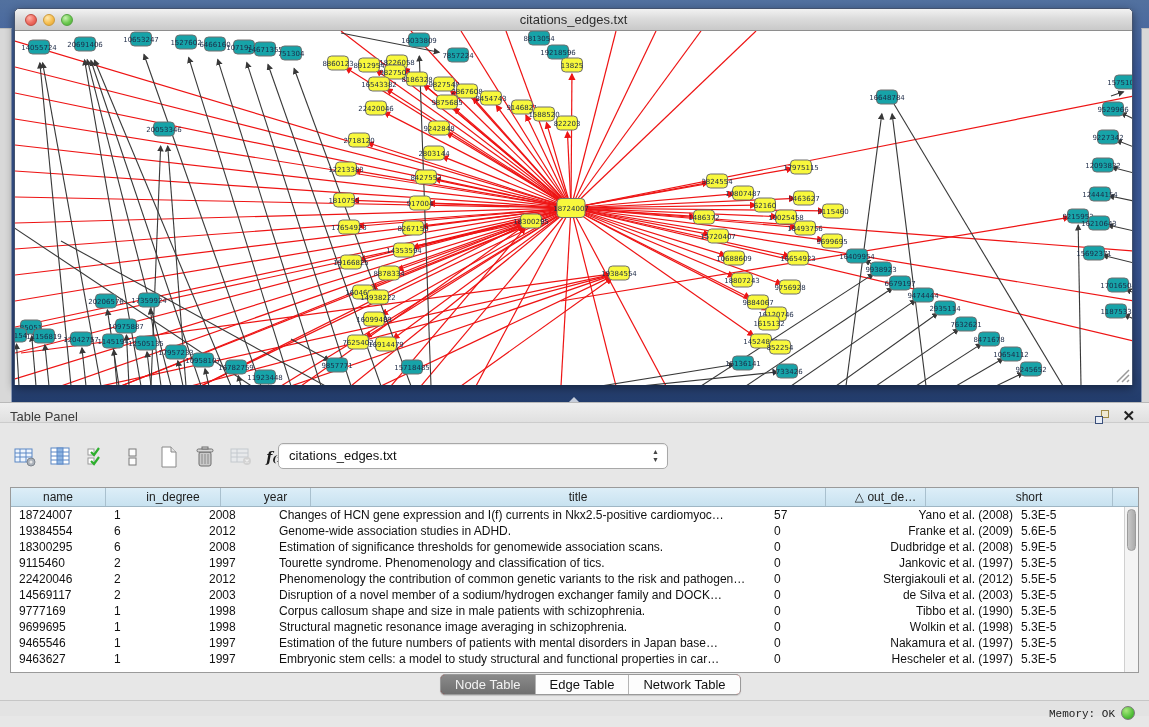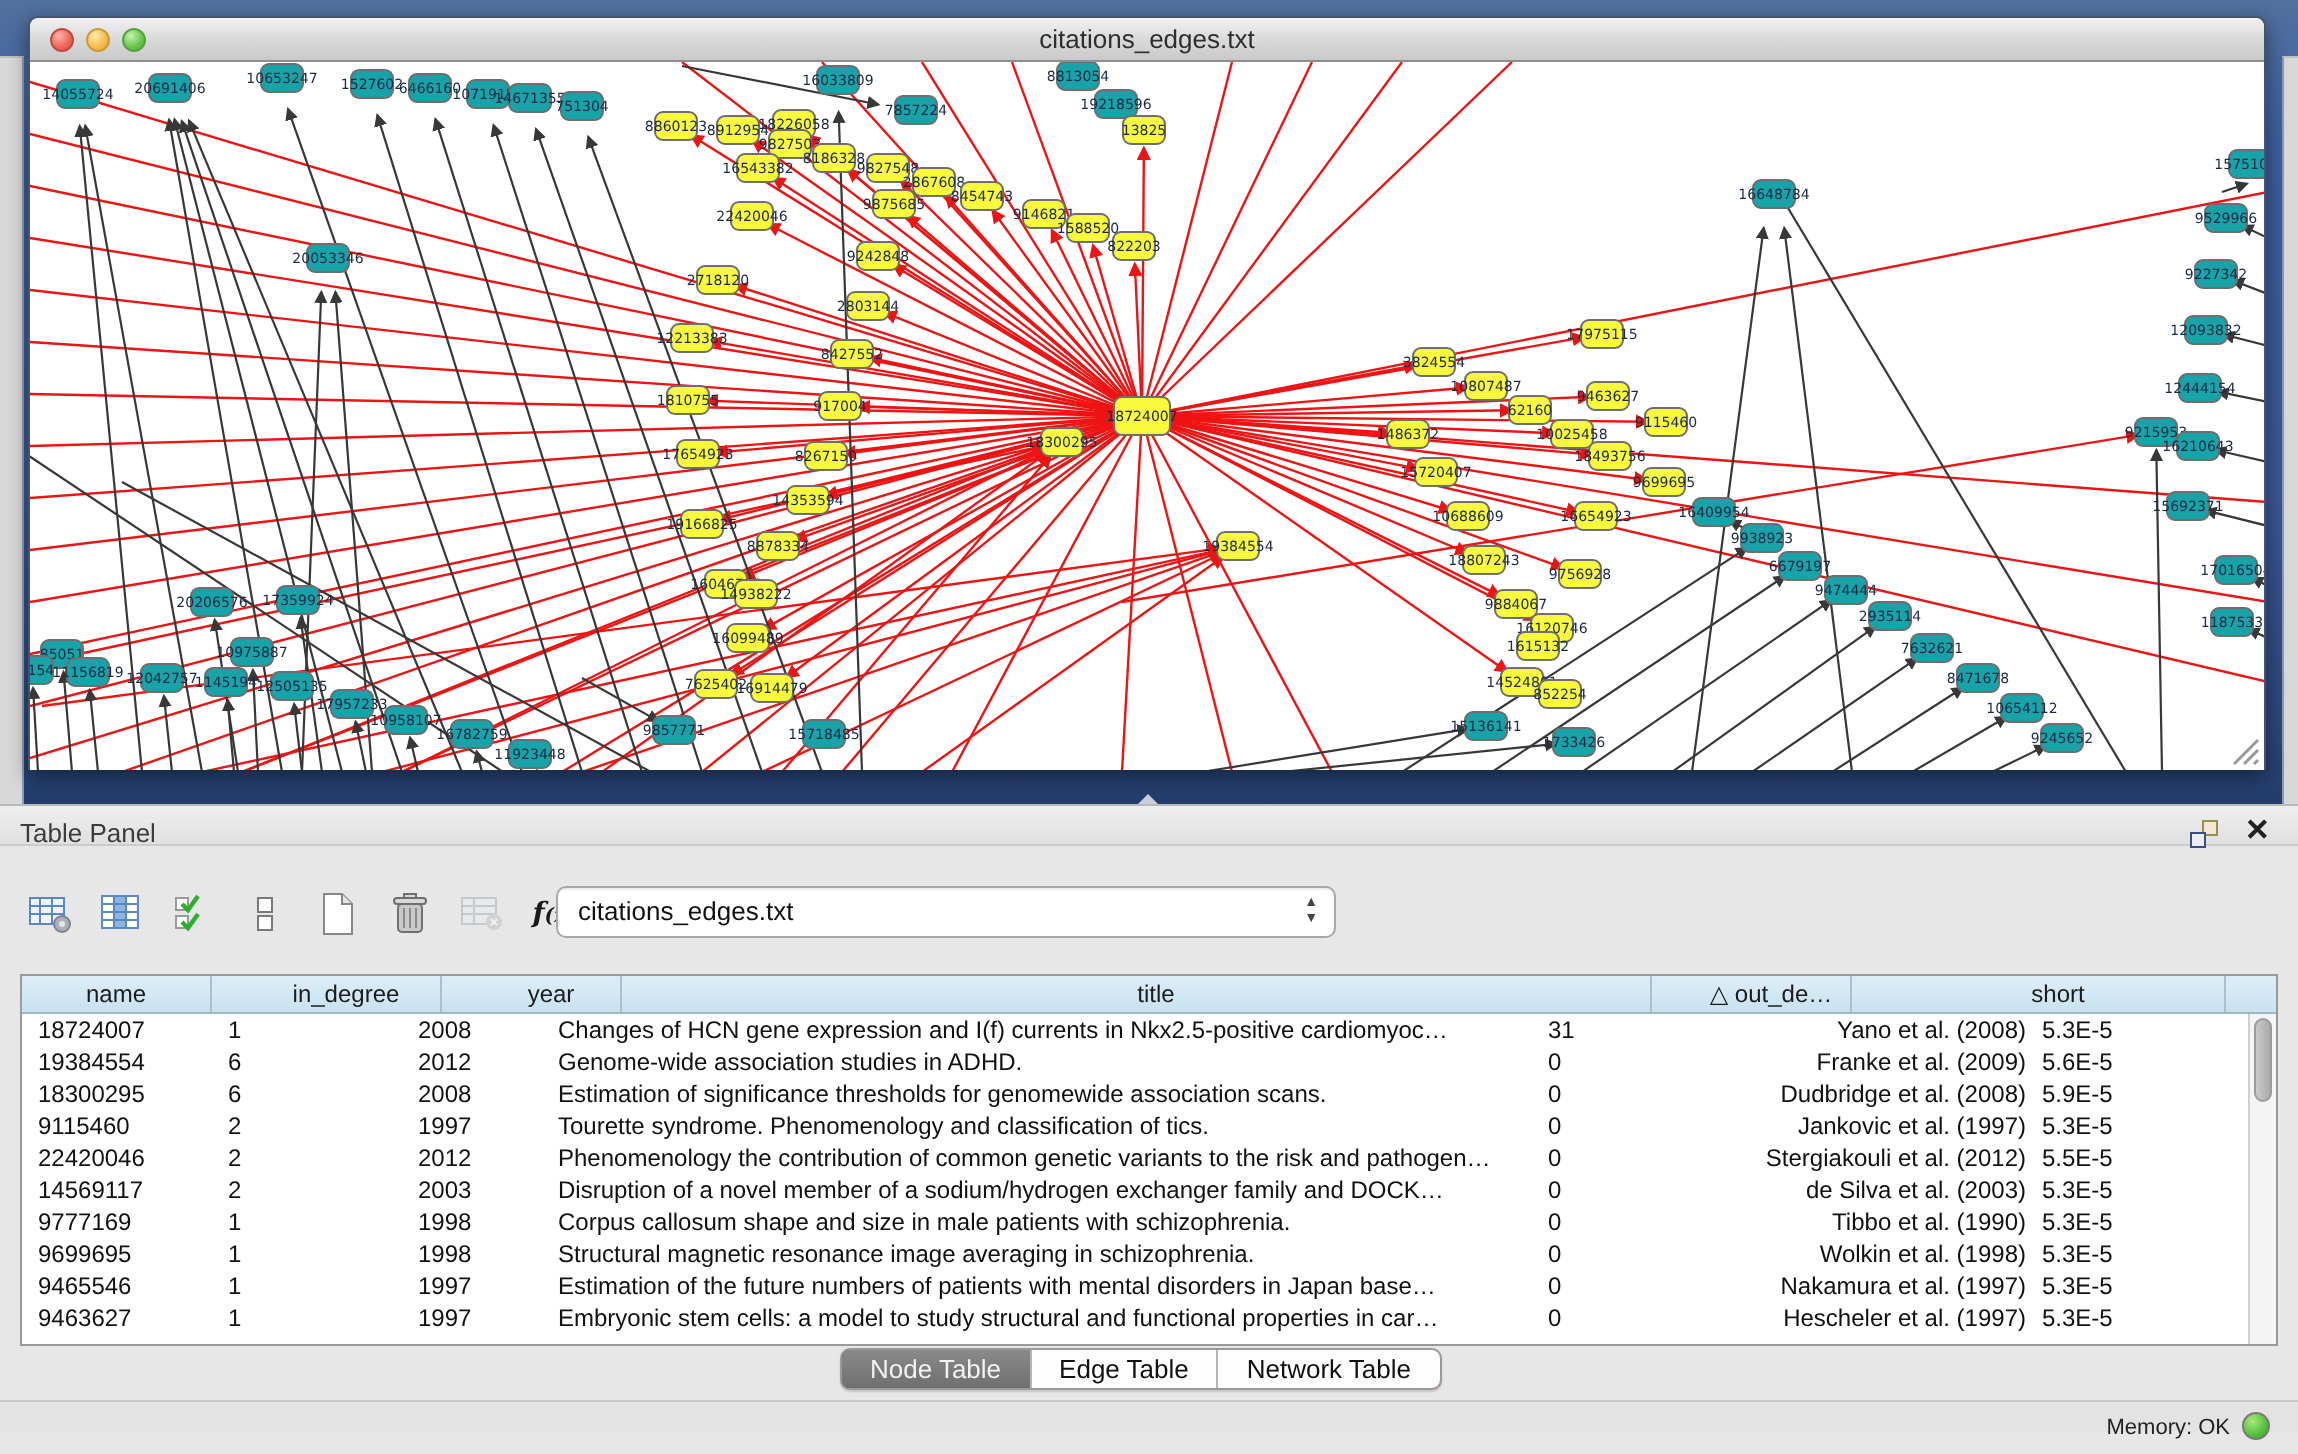--- a/index.html
+++ b/index.html
@@ -56,27 +56,27 @@
   .hcell { font-size:12px; color:#1c1c1c; text-align:center; line-height:18px; border-right:1px solid #a9c0ce;
     overflow:hidden; white-space:nowrap; cursor:pointer; }
   .tbody { position:absolute; left:0; top:19px; right:14px; bottom:0; overflow:hidden; }
   .trow { display:grid; grid-template-columns:95px 95px 70px 495px 80px 167px 111px; height:16px; cursor:default; }
   .tcell { font-size:12px; color:#111; line-height:16px; white-space:nowrap; overflow:hidden; }
   .c0,.c1,.c2,.c3,.c4,.c6 { text-align:left; padding-left:8px; }
   .c5 { text-align:right; }
   .vscroll { position:absolute; right:0; top:19px; width:14px; bottom:0; background:#f4f4f4; border-left:1px solid #d0d0d0; }
   .vthumb { position:absolute; left:2px; top:2px; width:9px; height:42px; background:linear-gradient(90deg,#c9c9c9,#ababab); border-radius:5px; border:1px solid #9b9b9b; cursor:pointer; }
 
-  .tabs { position:absolute; left:420px; top:271px; display:flex; height:21px;
+  .tabs { position:absolute; left:440px; top:271px; display:flex; height:21px;
     border:1px solid #9a9a9a; border-radius:5px; overflow:hidden; background:#b91c1c; box-shadow:0 1px 1px rgba(0,0,0,.15);}
   .tab { padding:0 14px; font-size:13px; line-height:20px; color:#111; background:#fdfdfd; border-right:1px solid #b5b5b5; cursor:pointer; }
   .tab:last-child { border-right:none; }
   .tab.active { background:linear-gradient(180deg,#8a8a8a,#6f6f6f); color:#f3f3f3; }
 
-  .statusbar { position:absolute; left:0; top:297px; width:100%; height:16px; background:#e3e3e3; border-top:1px solid #c6c6c6; }
+  .statusbar { position:absolute; left:0; top:297px; width:100%; height:16px; background:#e3e3e3; border-top:1px solid #c6c6c6;font-family:Liberation Mono, monospace; }
   .mem { position:absolute; right:34px; top:7px; font-size:11px; color:#222; }
   .mem-dot { position:absolute; right:14px; top:5px; width:14px; height:14px; border-radius:50%;
     background:radial-gradient(circle at 35% 30%, #a9e87e, #53c03a 60%, #379a27); border:1px solid #7a7a7a; }
 </style>
 </head>
 <body>
 
 <div class="desktop">
   <div class="side-strip left"></div>
   <div class="side-strip right"></div>
@@ -769,21 +769,21 @@
       <div class="hcell">△ out_de…</div>
       <div class="hcell">short</div>
       <div class="hcell">pagerank</div>
     </div>
     <div class="tbody" id="tbody">
         <div class="trow">
           <div class="tcell c0">18724007</div>
           <div class="tcell c1">1</div>
           <div class="tcell c2">2008</div>
           <div class="tcell c3">Changes of HCN gene expression and I(f) currents in Nkx2.5-positive cardiomyoc…</div>
-          <div class="tcell c4">31</div>
+          <div class="tcell c4">57</div>
           <div class="tcell c5">Yano et al. (2008)</div>
           <div class="tcell c6">5.3E-5</div>
         </div>
         <div class="trow">
           <div class="tcell c0">19384554</div>
           <div class="tcell c1">6</div>
           <div class="tcell c2">2012</div>
           <div class="tcell c3">Genome-wide association studies in ADHD.</div>
           <div class="tcell c4">0</div>
           <div class="tcell c5">Franke et al. (2009)</div>

